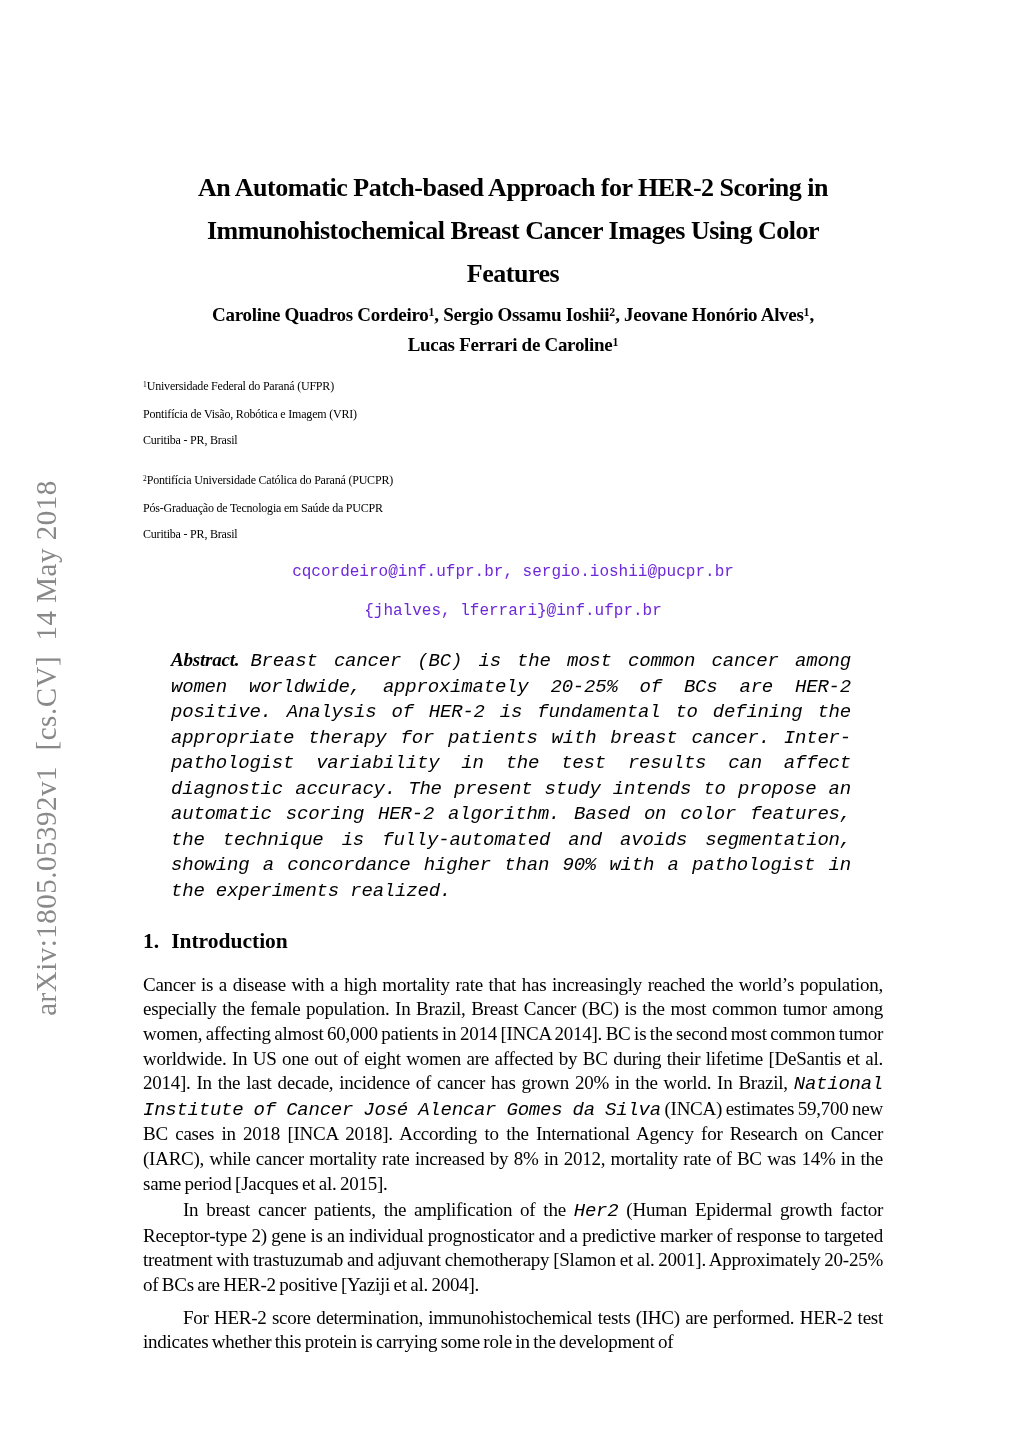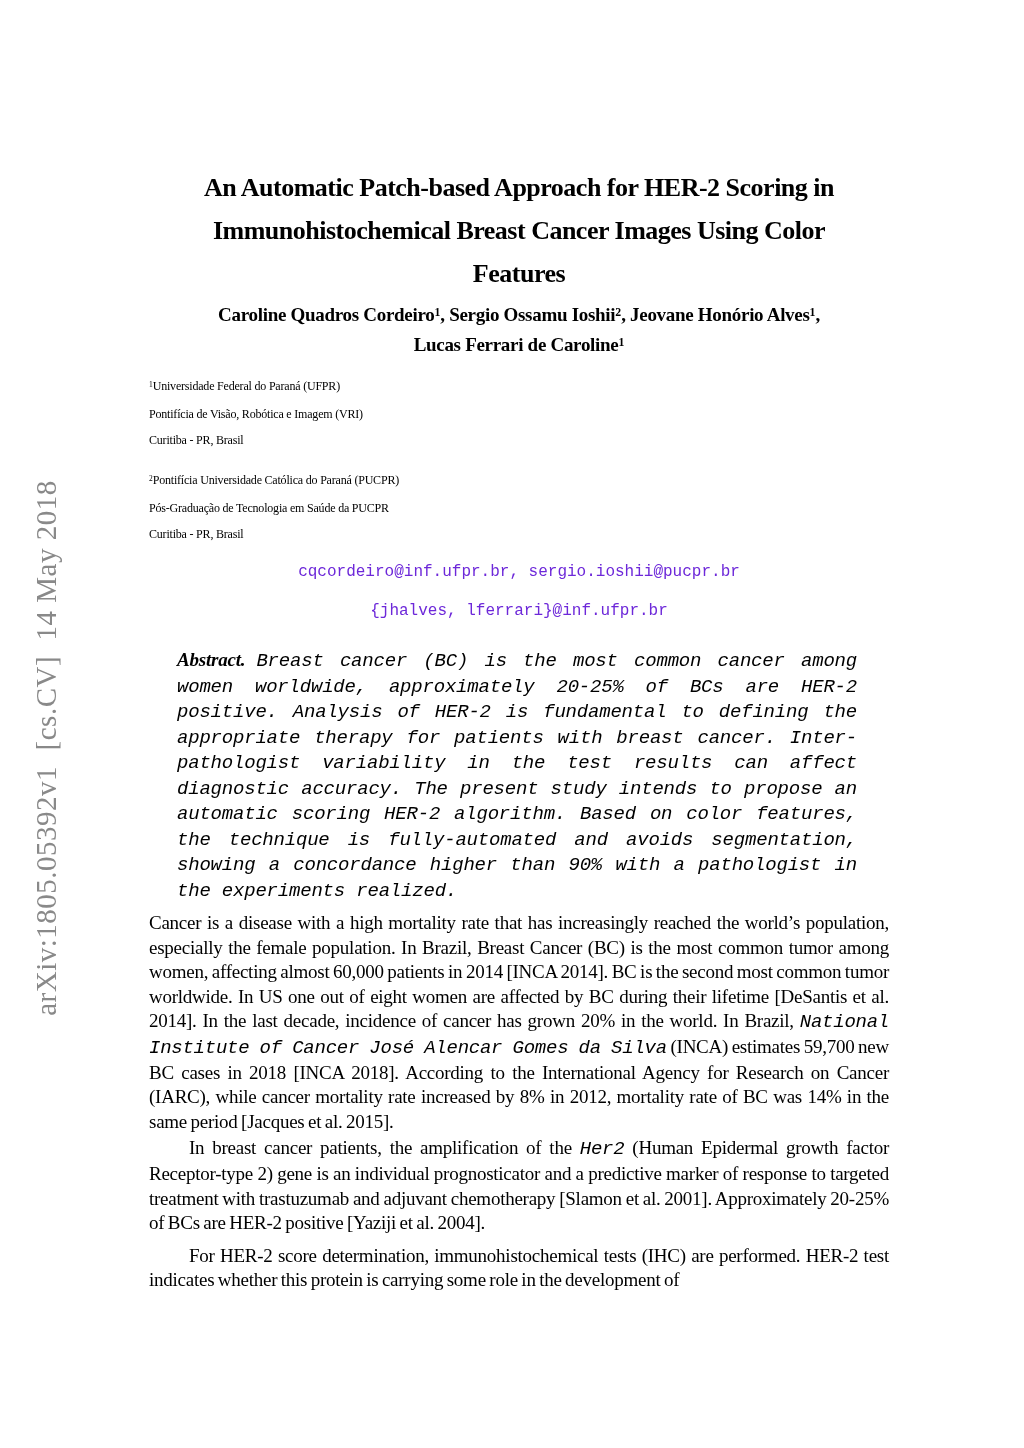--- a/index.html
+++ b/index.html
@@ -17,21 +17,21 @@
     left: 46px;
     top: 748px;
     transform: translate(-50%, -50%) rotate(-90deg);
     white-space: pre;
     color: #898989;
     font-size: 29px;
     letter-spacing: 0.5px;
   }
   .column {
     position: absolute;
-    left: 149px;
+    left: 143px;
     top: 0;
     width: 740px;
   }
   .title {
     margin: 166px 0 0 0;
     font-size: 26px;
     font-weight: bold;
     line-height: 43px;
     text-align: center;
     letter-spacing: -0.5px;
@@ -130,19 +130,22 @@
       <div><span class="seg-sup">2</span><span>Pontifícia Universidade Católica do Paraná (PUCPR)</span></div>
       <div><span>Pós-Graduação de Tecnologia em Saúde da PUCPR</span></div>
       <div><span>Curitiba - PR, Brasil</span></div>
     </div>
 
     <div class="email email-1">cqcordeiro@inf.ufpr.br, sergio.ioshii@pucpr.br</div>
     <div class="email email-2">{jhalves, lferrari}@inf.ufpr.br</div>
 
     <p class="abstract"><span class="seg-bi">Abstract.</span><span class="seg-i">Breast cancer (BC) is the most common cancer among women worldwide, approximately 20-25% of BCs are HER-2 positive. Analysis of HER-2 is fundamental to defining the appropriate therapy for patients with breast cancer. Inter-pathologist variability in the test results can affect diagnostic accuracy. The present study intends to propose an automatic scoring HER-2 algorithm. Based on color features, the technique is fully-automated and avoids segmentation, showing a concordance higher than 90% with a pathologist in the experiments realized.</span></p>
 
+    <h2 class="section-heading">
+      <span class="sec-number">1.</span><span class="sec-label">Introduction</span>
+    </h2>
 
     <p class="para para-1"><span>Cancer is a disease with a high mortality rate that has increasingly reached the world’s population, especially the female population. In Brazil, Breast Cancer (BC) is the most common tumor among women, affecting almost 60,000 patients in 2014 [</span><span class="seg-cite">INCA 2014</span><span>]. BC is the second most common tumor worldwide. In US one out of eight women are affected by BC during their lifetime [</span><span class="seg-cite">DeSantis et al. 2014</span><span>]. In the last decade, incidence of cancer has grown 20% in the world. In Brazil, </span><span class="seg-i">National Institute of Cancer José Alencar Gomes da Silva</span><span> (INCA) estimates 59,700 new BC cases in 2018 [</span><span class="seg-cite">INCA 2018</span><span>]. According to the International Agency for Research on Cancer (IARC), while cancer mortality rate increased by 8% in 2012, mortality rate of BC was 14% in the same period [</span><span class="seg-cite">Jacques et al. 2015</span><span>].</span></p>
     <p class="para para-2 indent"><span>In breast cancer patients, the amplification of the </span><span class="seg-i">Her2</span><span> (Human Epidermal growth factor Receptor-type 2) gene is an individual prognosticator and a predictive marker of response to targeted treatment with trastuzumab and adjuvant chemotherapy [</span><span class="seg-cite">Slamon et al. 2001</span><span>]. Approximately 20-25% of BCs are HER-2 positive [</span><span class="seg-cite">Yaziji et al. 2004</span><span>].</span></p>
     <p class="para para-3 indent"><span>For HER-2 score determination, immunohistochemical tests (IHC) are performed. HER-2 test indicates whether this protein is carrying some role in the development of</span></p>
 
   </div>
 </div>
 
 </body></html>

